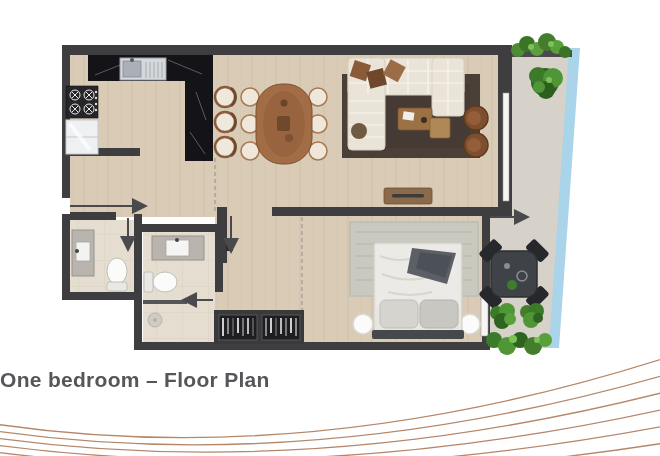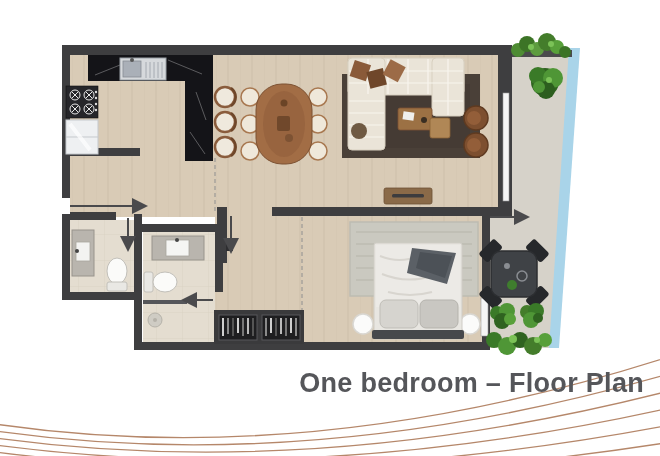--- a/index.html
+++ b/index.html
@@ -3,22 +3,22 @@
 <meta charset="utf-8">
 <style>
   html,body{margin:0;padding:0;}
   body{
     width:660px;height:456px;background:#ffffff;position:relative;overflow:hidden;
     font-family:"Liberation Sans", sans-serif;
   }
   .stage{position:absolute;inset:0;}
   svg{display:block;}
   .caption{
-    position:absolute;top:368px;left:0;width:632px;text-align:right;
-    font-size:27px;font-weight:600;letter-spacing:.3px;color:#55565a;margin-left:12px;
+    position:absolute;top:368px;left:0;width:632px;text-align:left;
+    font-size:21px;font-weight:600;letter-spacing:.3px;color:#55565a;
   }
 </style>
 </head>
 <body>
 
 <div class="stage">
 <svg width="660" height="456" viewBox="0 0 660 456">
   <defs>
     <pattern id="wood" width="24" height="24" patternUnits="userSpaceOnUse">
       <rect width="24" height="24" fill="#d9cbb6"></rect>

